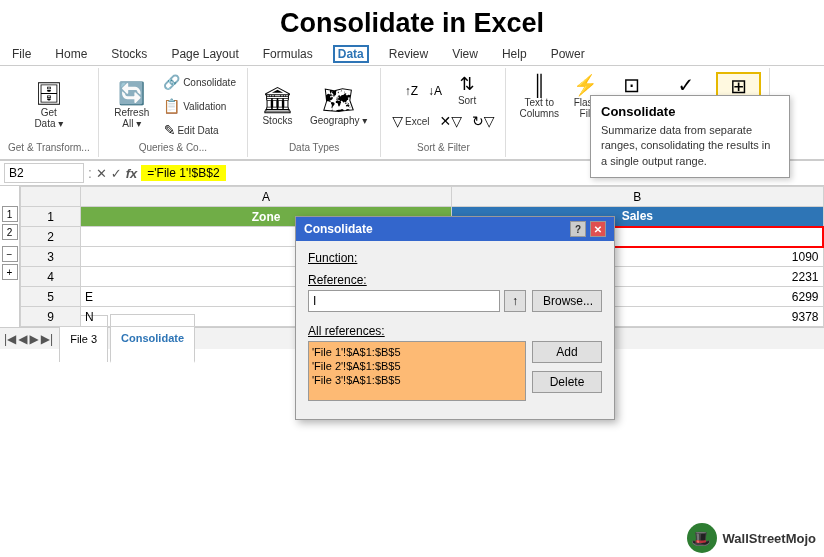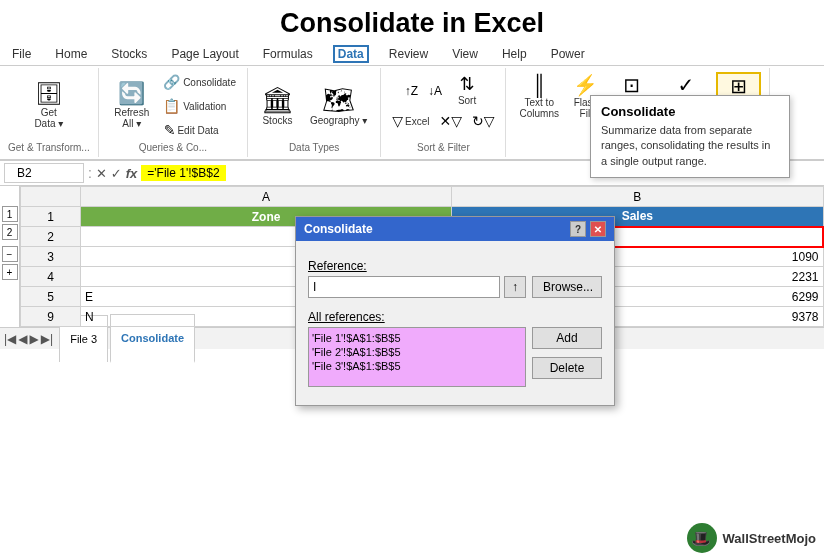--- a/index.html
+++ b/index.html
@@ -150,21 +150,21 @@
       display: flex;
       align-items: center;
       border-bottom: 1px solid #ccc;
       padding: 2px 4px;
       gap: 4px;
       background: #fff;
     }
     .name-box {
       width: 80px;
       border: 1px solid #ccc;
-      padding: 2px 12px;
+      padding: 2px 4px;
       font-size: 12px;
     }
     .formula-bar-sep {
       color: #999;
       font-size: 14px;
     }
     .formula-bar-icons {
       display: flex;
       gap: 4px;
       align-items: center;
@@ -373,21 +373,21 @@
       width: 70px;
       text-align: center;
     }
     .dialog-allref-area {
       display: flex;
       gap: 6px;
     }
     .dialog-allref-list {
       flex: 1;
       border: 1px solid #999;
-      background: #f0abfc;
+      background: #fdba74;
       min-height: 60px;
       font-size: 11px;
       padding: 3px;
       overflow-y: auto;
     }
     .dialog-allref-list div {
       padding: 1px 0;
     }
     .dialog-allref-btns {
       display: flex;
@@ -652,20 +652,23 @@
     <div class="dialog-titlebar">
       <span>Consolidate</span>
       <div class="dialog-titlebar-controls">
         <div class="dialog-ctrl-btn">?</div>
         <div class="dialog-ctrl-btn close">✕</div>
       </div>
     </div>
     <div class="dialog-body">
 
       <div class="dialog-row">
+        <div class="dialog-label">
+          <span>Function:</span>
+        </div>
       </div>
 
       <div class="dialog-row">
         <div class="dialog-label">
           <span>Reference:</span>
         </div>
         <div class="dialog-ref-section">
           <div class="dialog-ref-input-col">
             <div class="dialog-input-row">
               <input type="text" value="I" style="">

